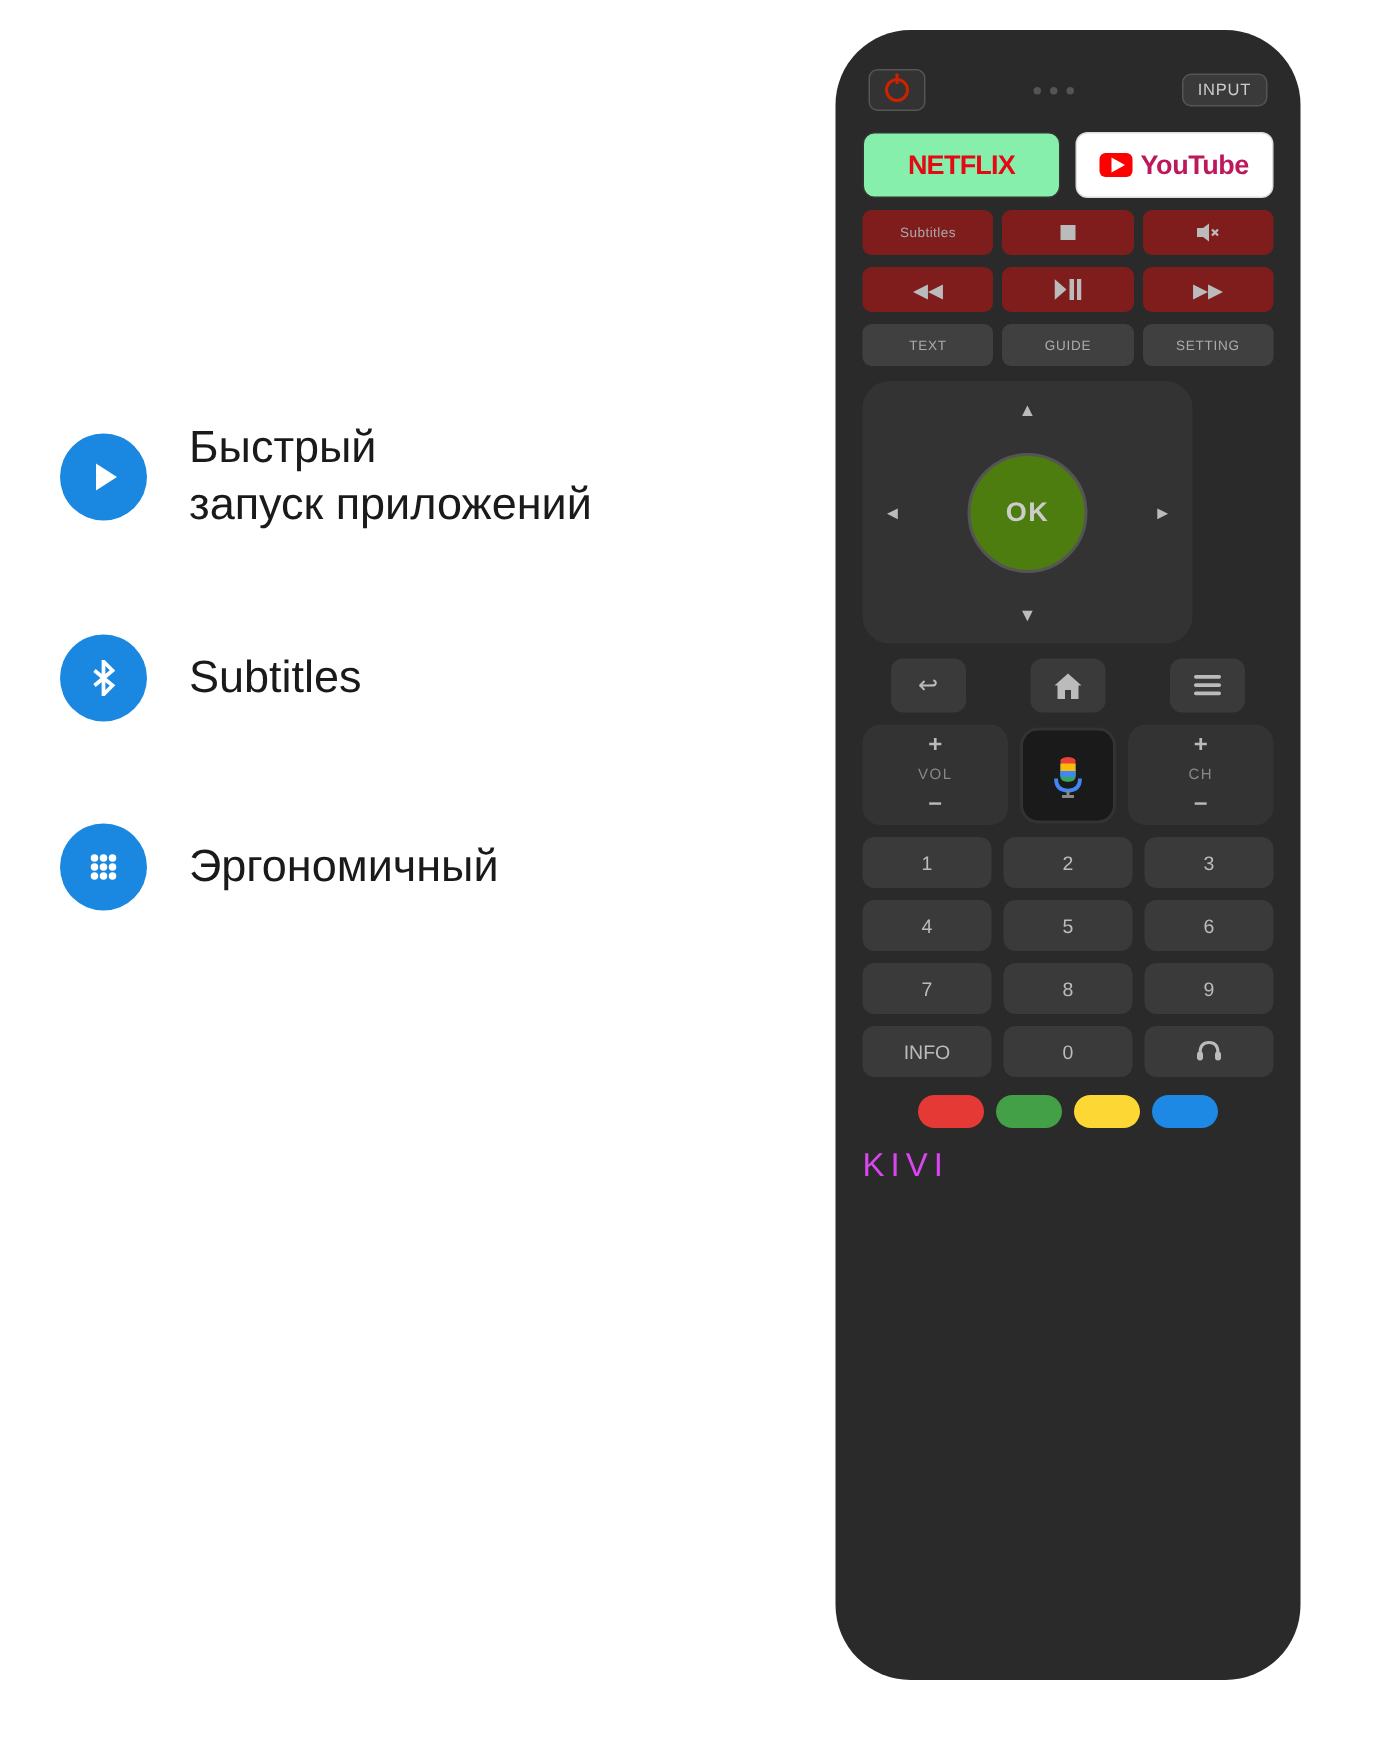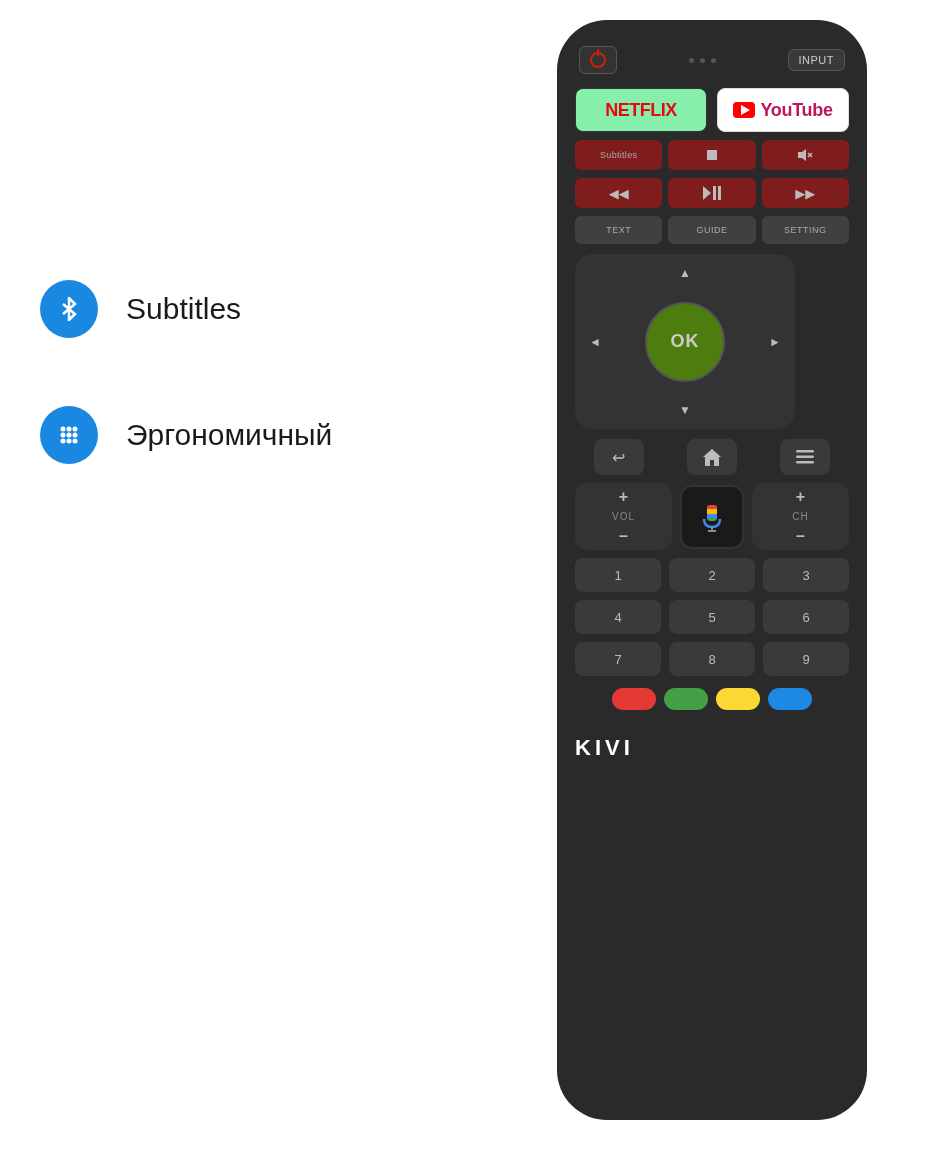--- a/index.html
+++ b/index.html
@@ -394,32 +394,43 @@
 
     .btn-color {
       width: 44px;
       height: 22px;
       border-radius: 11px;
       border: none;
     }
 
     
     .kivi-brand {
-      color: #ffffff;
+      color: #d946ef;
       font-size: 22px;
-      font-weight: 700;
+      font-weight: 400;
       letter-spacing: 4px;
-      margin-top: 17px;
+      margin-top: 4px;
     }
   </style>
 </head>
 <body>
 
 <div class="features-panel">
 
+  <div class="feature-item">
+    <div class="feature-icon blue">
+      <svg width="26" height="26" viewBox="0 0 26 26">
+        <polygon points="8,4 22,13 8,22" fill="white"></polygon>
+      </svg>
+    </div>
+    <div class="feature-text">
+      <span>Быстрый</span><br>
+      <span>запуск приложений</span>
+    </div>
+  </div>
 
   <div class="feature-item">
     <div class="feature-icon blue">
       <svg width="24" height="24" viewBox="0 0 24 24">
         <polyline points="6,7 18,17 12,23 12,1 18,7 6,17" stroke="white" stroke-width="2.5" fill="none"></polyline>
       </svg>
     </div>
     <div class="feature-text">Subtitles</div>
   </div>
 
@@ -569,20 +580,31 @@
       <div class="btn-num">2</div>
       <div class="btn-num">3</div>
       <div class="btn-num">4</div>
       <div class="btn-num">5</div>
       <div class="btn-num">6</div>
       <div class="btn-num">7</div>
       <div class="btn-num">8</div>
       <div class="btn-num">9</div>
     </div>
 
+    <div class="info-row">
+      <div class="btn-num">INFO</div>
+      <div class="btn-num">0</div>
+      <div class="btn-num">
+        <svg width="16" height="14" viewBox="0 0 16 14">
+          <path d="M2,8 Q2,1 8,1 Q14,1 14,8" stroke="#bbb" stroke-width="2" fill="none"></path>
+          <rect x="0" y="7" width="4" height="6" rx="2" fill="#bbb"></rect>
+          <rect x="12" y="7" width="4" height="6" rx="2" fill="#bbb"></rect>
+        </svg>
+      </div>
+    </div>
 
     <div class="color-row">
       <button class="btn-color" style="background:#e53935;"></button>
       <button class="btn-color" style="background:#43a047;"></button>
       <button class="btn-color" style="background:#fdd835;"></button>
       <button class="btn-color" style="background:#1e88e5;"></button>
     </div>
 
     <div class="kivi-brand">KIVI</div>
 

